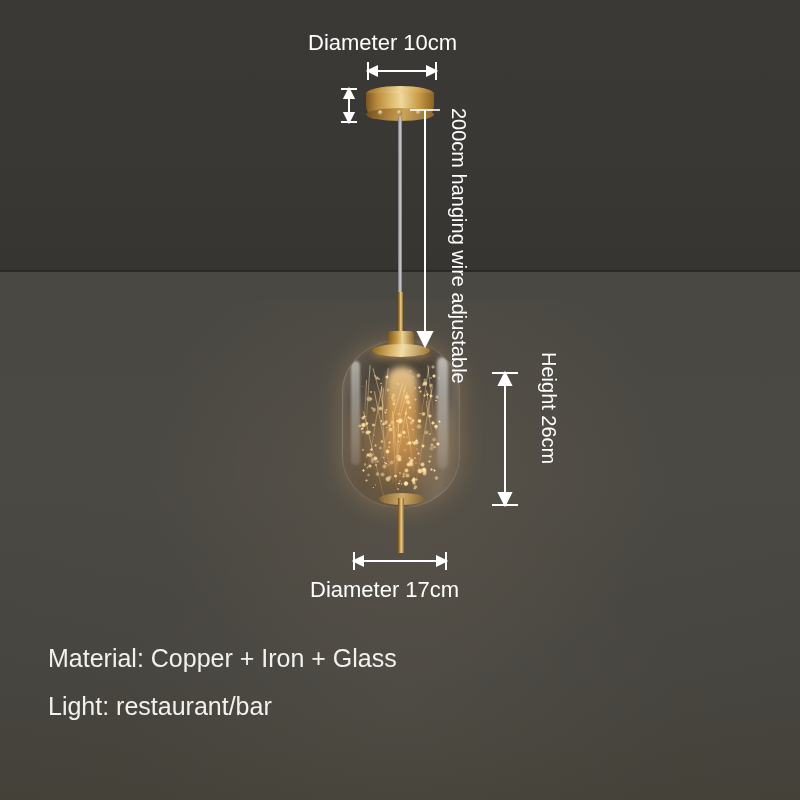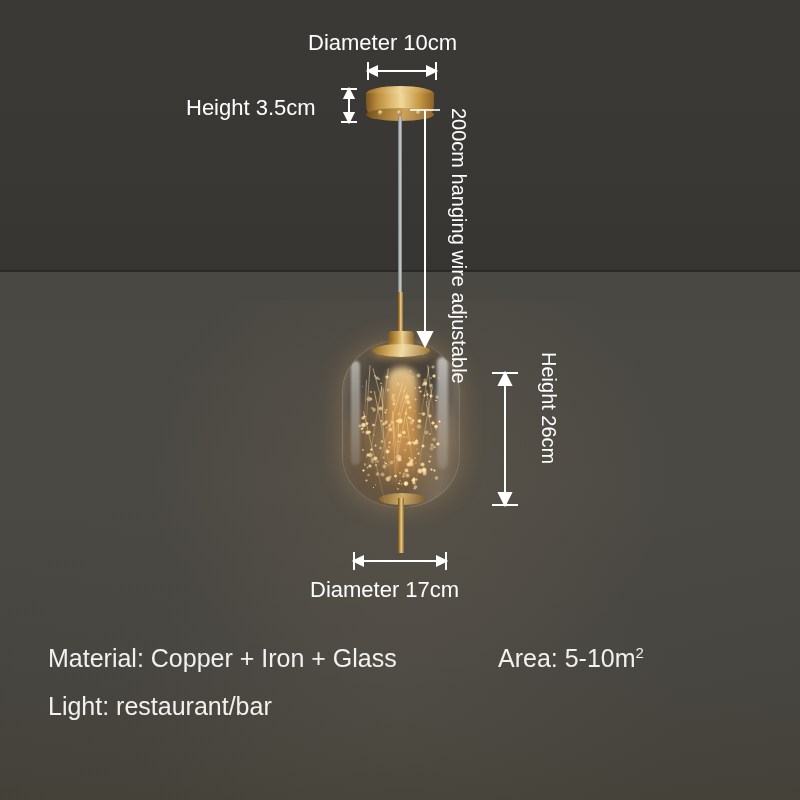--- a/index.html
+++ b/index.html
@@ -431,28 +431,26 @@
 
       <line x1="354" y1="552" x2="354" y2="570"></line>
       <line x1="446" y1="552" x2="446" y2="570"></line>
       <line x1="358" y1="561" x2="442" y2="561"></line>
       <polygon points="354,561 363,556.5 363,565.5"></polygon>
       <polygon points="446,561 437,556.5 437,565.5"></polygon>
     </g>
   </svg>
 
   <div class="dim-label dim-diam-top">Diameter 10cm</div>
-  <div class="dim-label dim-h35">Height 3.5cm</div>
   <div class="vlabel dim-200">200cm hanging wire adjustable</div>
   <div class="vlabel dim-h26">Height 26cm</div>
   <div class="dim-label dim-diam-bot">Diameter 17cm</div>
 
 
   <div class="specs">
     <div class="spec-row">
       <div class="spec-left">Material: Copper + Iron + Glass</div>
-      <div class="spec-right"><span>Area: 5-10m</span><span class="sup">2</span></div>
     </div>
     <div class="spec-row">
       <div class="spec-right"><span>Light: restaurant/bar</span><span class="sup"></span></div>
     </div>
   </div>
 </div>
 
 </body></html>

